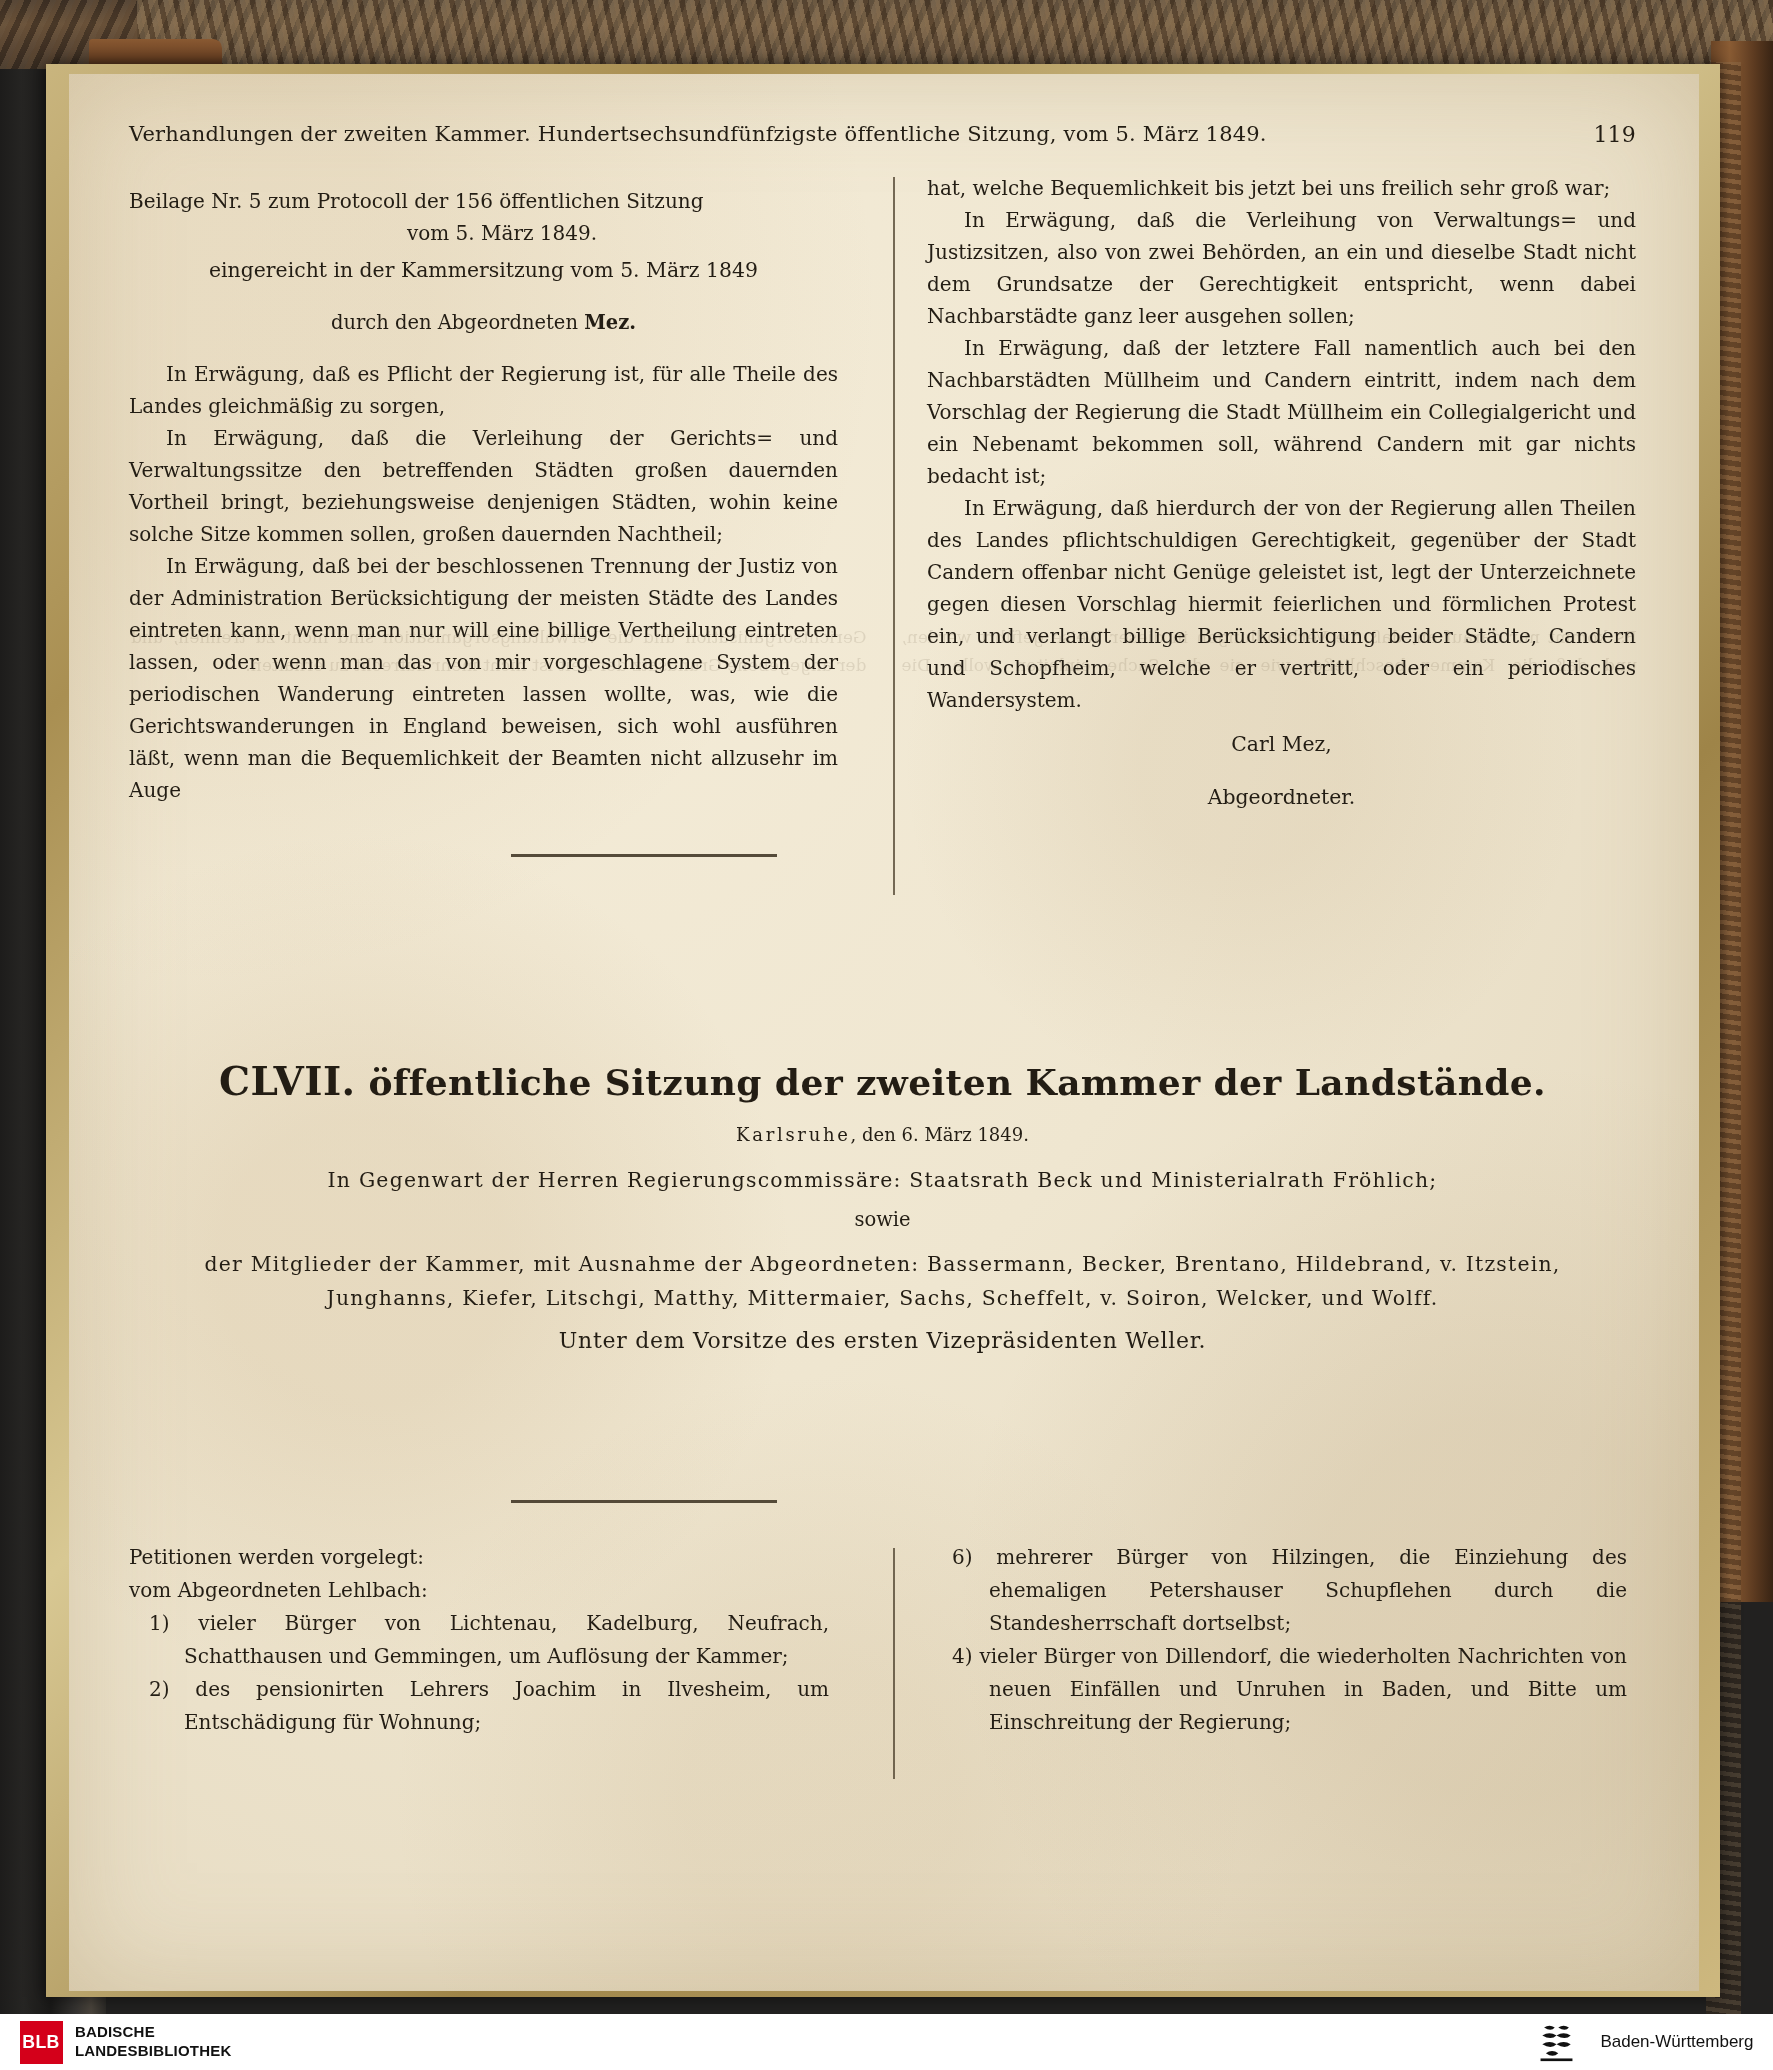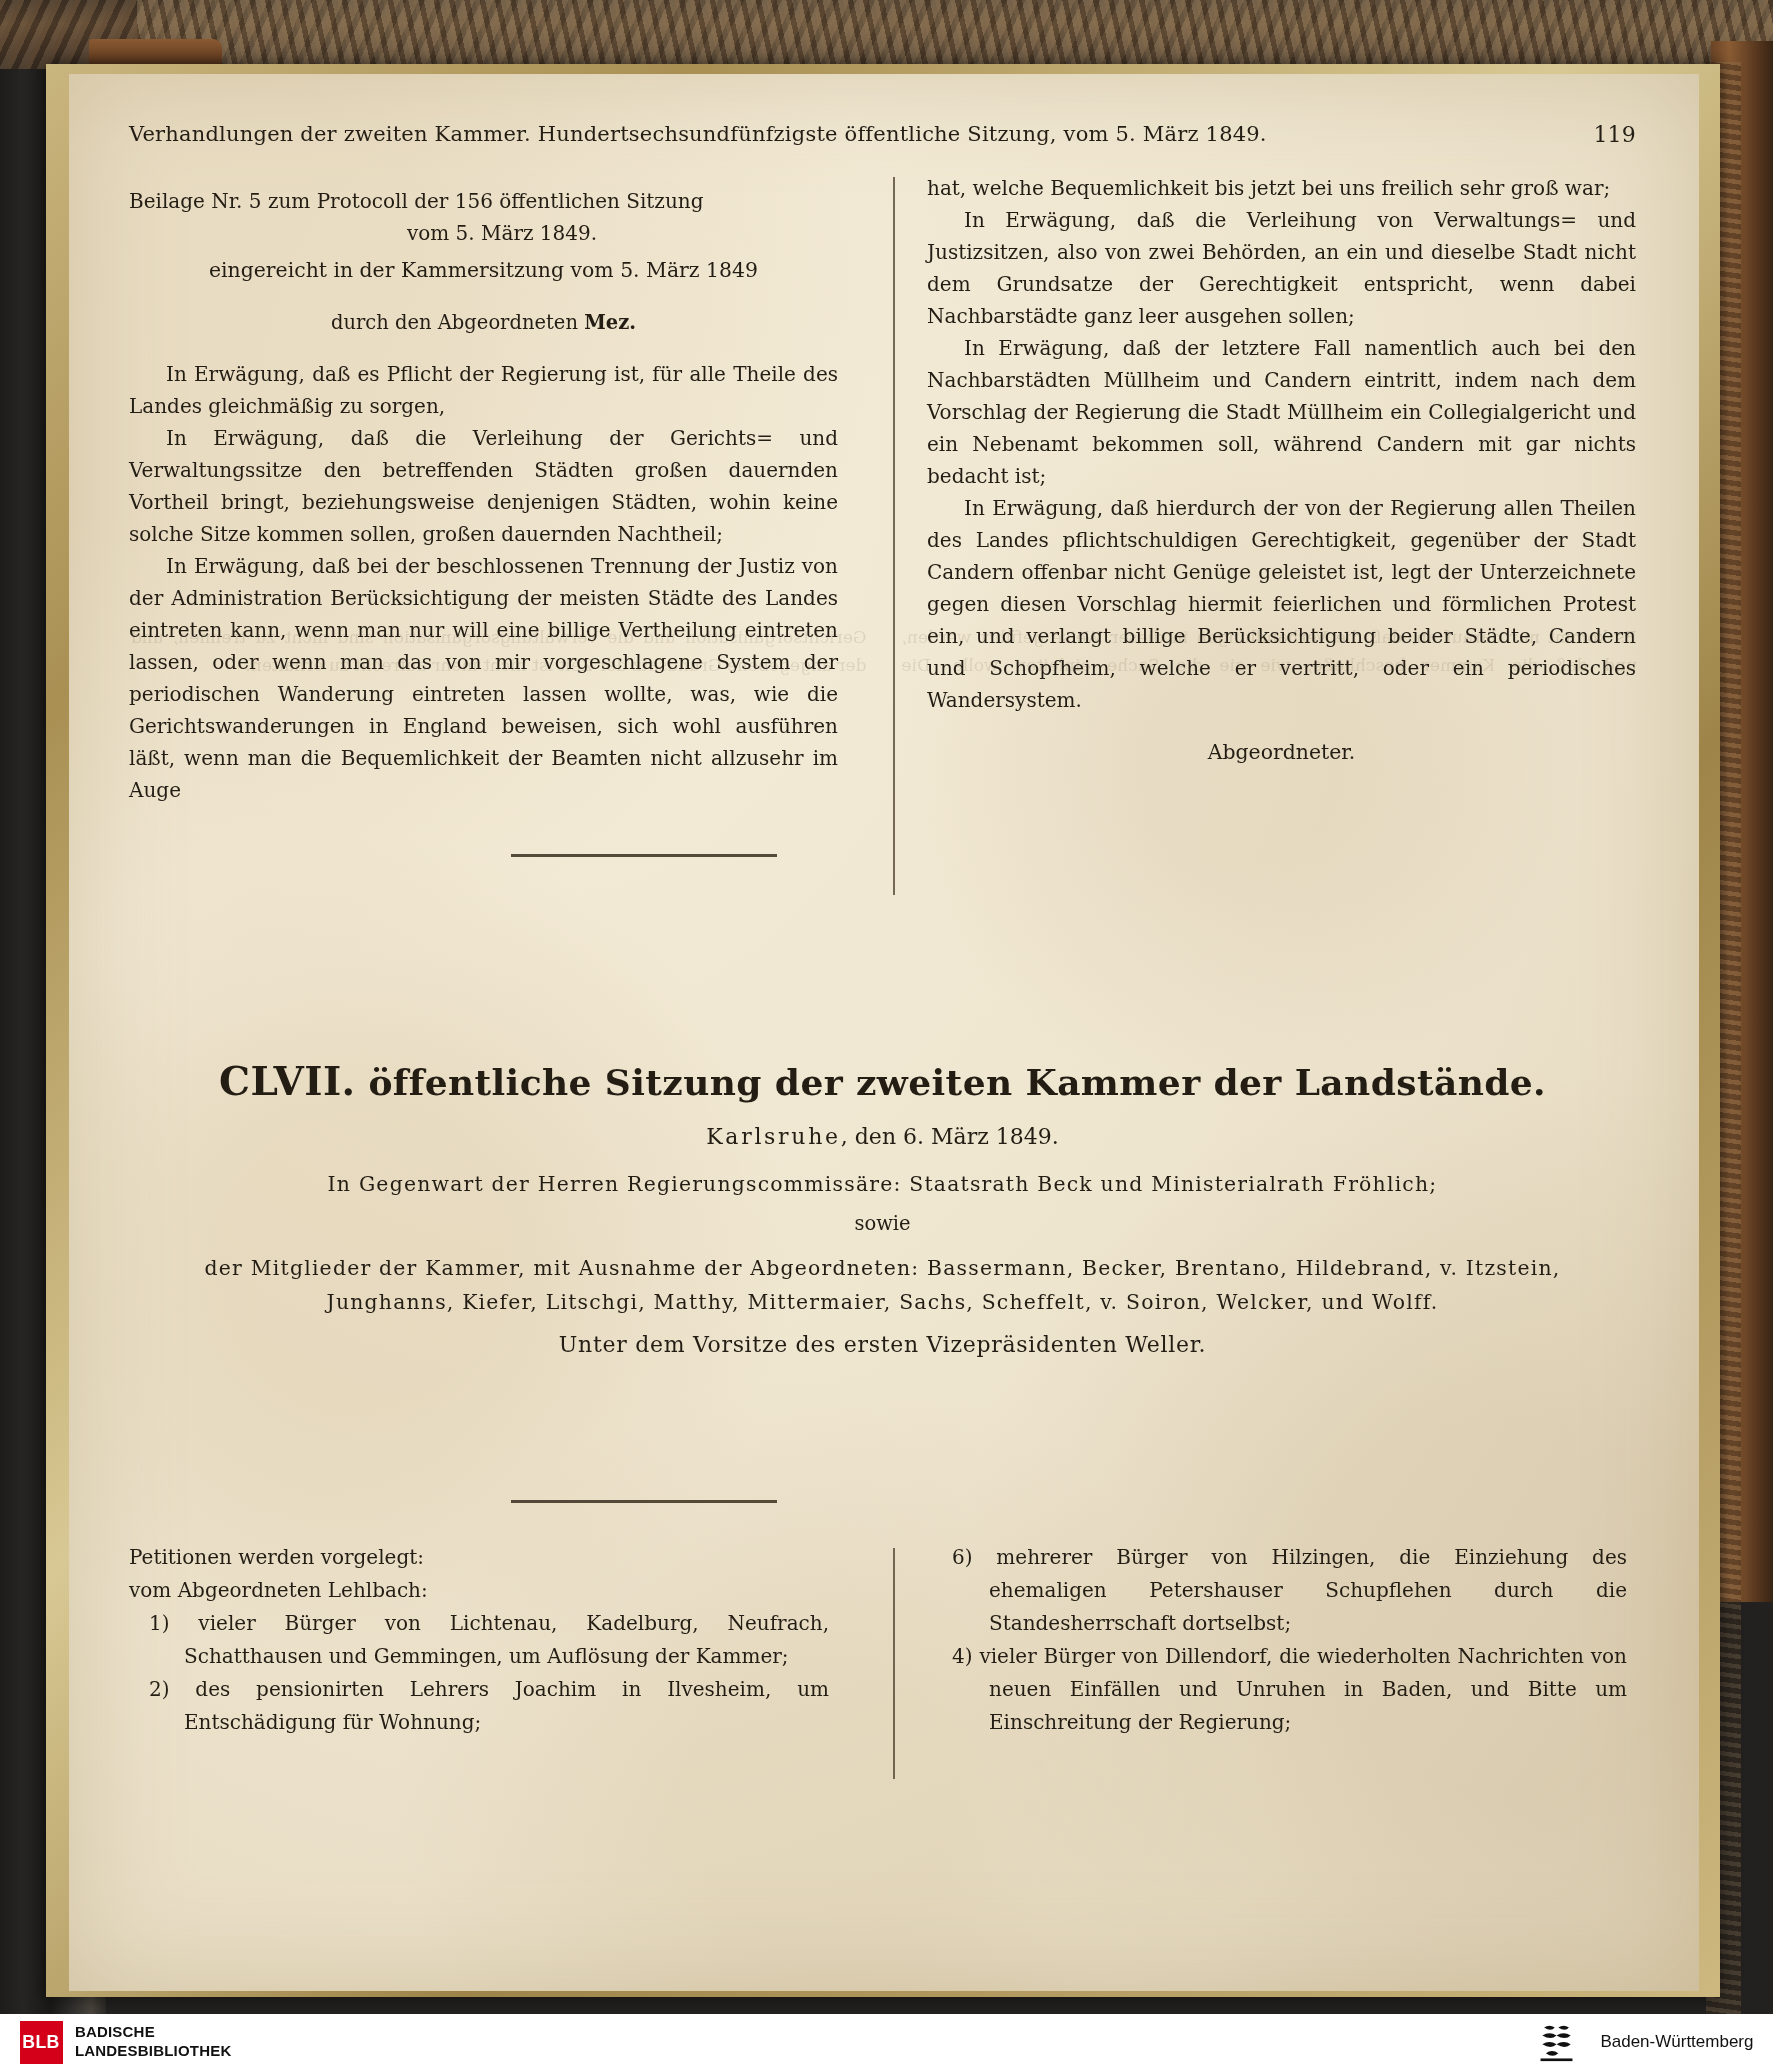--- a/index.html
+++ b/index.html
@@ -206,21 +206,21 @@
   .session h1 {
     margin: 0;
     font-size: 36px;
     font-weight: bold;
     letter-spacing: 0.4px;
     white-space: nowrap;
   }
   .session h1 .rom { font-size: 39px; }
   .session .place {
     margin-top: 19.5px;
-    font-size: 22px;
+    font-size: 18px;
   }
   .session .place .sp { letter-spacing: 2.7px; }
   .session .commiss {
     margin-top: 23px;
     font-size: 20.4px;
     letter-spacing: 1.2px;
   }
   .session .sowie {
     margin-top: 16px;
     font-size: 19.5px;
@@ -336,20 +336,21 @@
         <p class="p">In Erwägung, daß es Pflicht der Regierung ist, für alle Theile des Landes gleichmäßig zu sorgen,</p>
         <p class="p">In Erwägung, daß die Verleihung der Gerichts= und Verwaltungssitze den betreffenden Städten großen dauernden Vortheil bringt, beziehungsweise denjenigen Städten, wohin keine solche Sitze kommen sollen, großen dauernden Nachtheil;</p>
         <p class="p">In Erwägung, daß bei der beschlossenen Trennung der Justiz von der Administration Berücksichtigung der meisten Städte des Landes eintreten kann, wenn man nur will eine billige Vertheilung eintreten lassen, oder wenn man das von mir vorgeschlagene System der periodischen Wanderung eintreten lassen wollte, was, wie die Gerichtswanderungen in England beweisen, sich wohl ausführen läßt, wenn man die Bequemlichkeit der Beamten nicht allzusehr im Auge</p>
       </div>
 
       <div class="col right">
         <p class="p noind">hat, welche Bequemlichkeit bis jetzt bei uns freilich sehr groß war;</p>
         <p class="p">In Erwägung, daß die Verleihung von Verwaltungs= und Justizsitzen, also von zwei Behörden, an ein und dieselbe Stadt nicht dem Grundsatze der Gerechtigkeit entspricht, wenn dabei Nachbarstädte ganz leer ausgehen sollen;</p>
         <p class="p">In Erwägung, daß der letztere Fall namentlich auch bei den Nachbarstädten Müllheim und Candern eintritt, indem nach dem Vorschlag der Regierung die Stadt Müllheim ein Collegialgericht und ein Nebenamt bekommen soll, während Candern mit gar nichts bedacht ist;</p>
         <p class="p">In Erwägung, daß hierdurch der von der Regierung allen Theilen des Landes pflichtschuldigen Gerechtigkeit, gegenüber der Stadt Candern offenbar nicht Genüge geleistet ist, legt der Unterzeichnete gegen diesen Vorschlag hiermit feierlichen und förmlichen Protest ein, und verlangt billige Berücksichtigung beider Städte, Candern und Schopfheim, welche er vertritt, oder ein periodisches Wandersystem.</p>
+        <p class="sigline">Carl Mez,</p>
         <p class="sigline2">Abgeordneter.</p>
       </div>
     </div>
 
     <div class="rule-short" style="left:442px; top:780px; width:266px;"></div>
 
     <div class="session">
       <h1>
         <span class="rom">CLVII.</span>
         <span>öffentliche Sitzung der zweiten Kammer der Landstände.</span>

